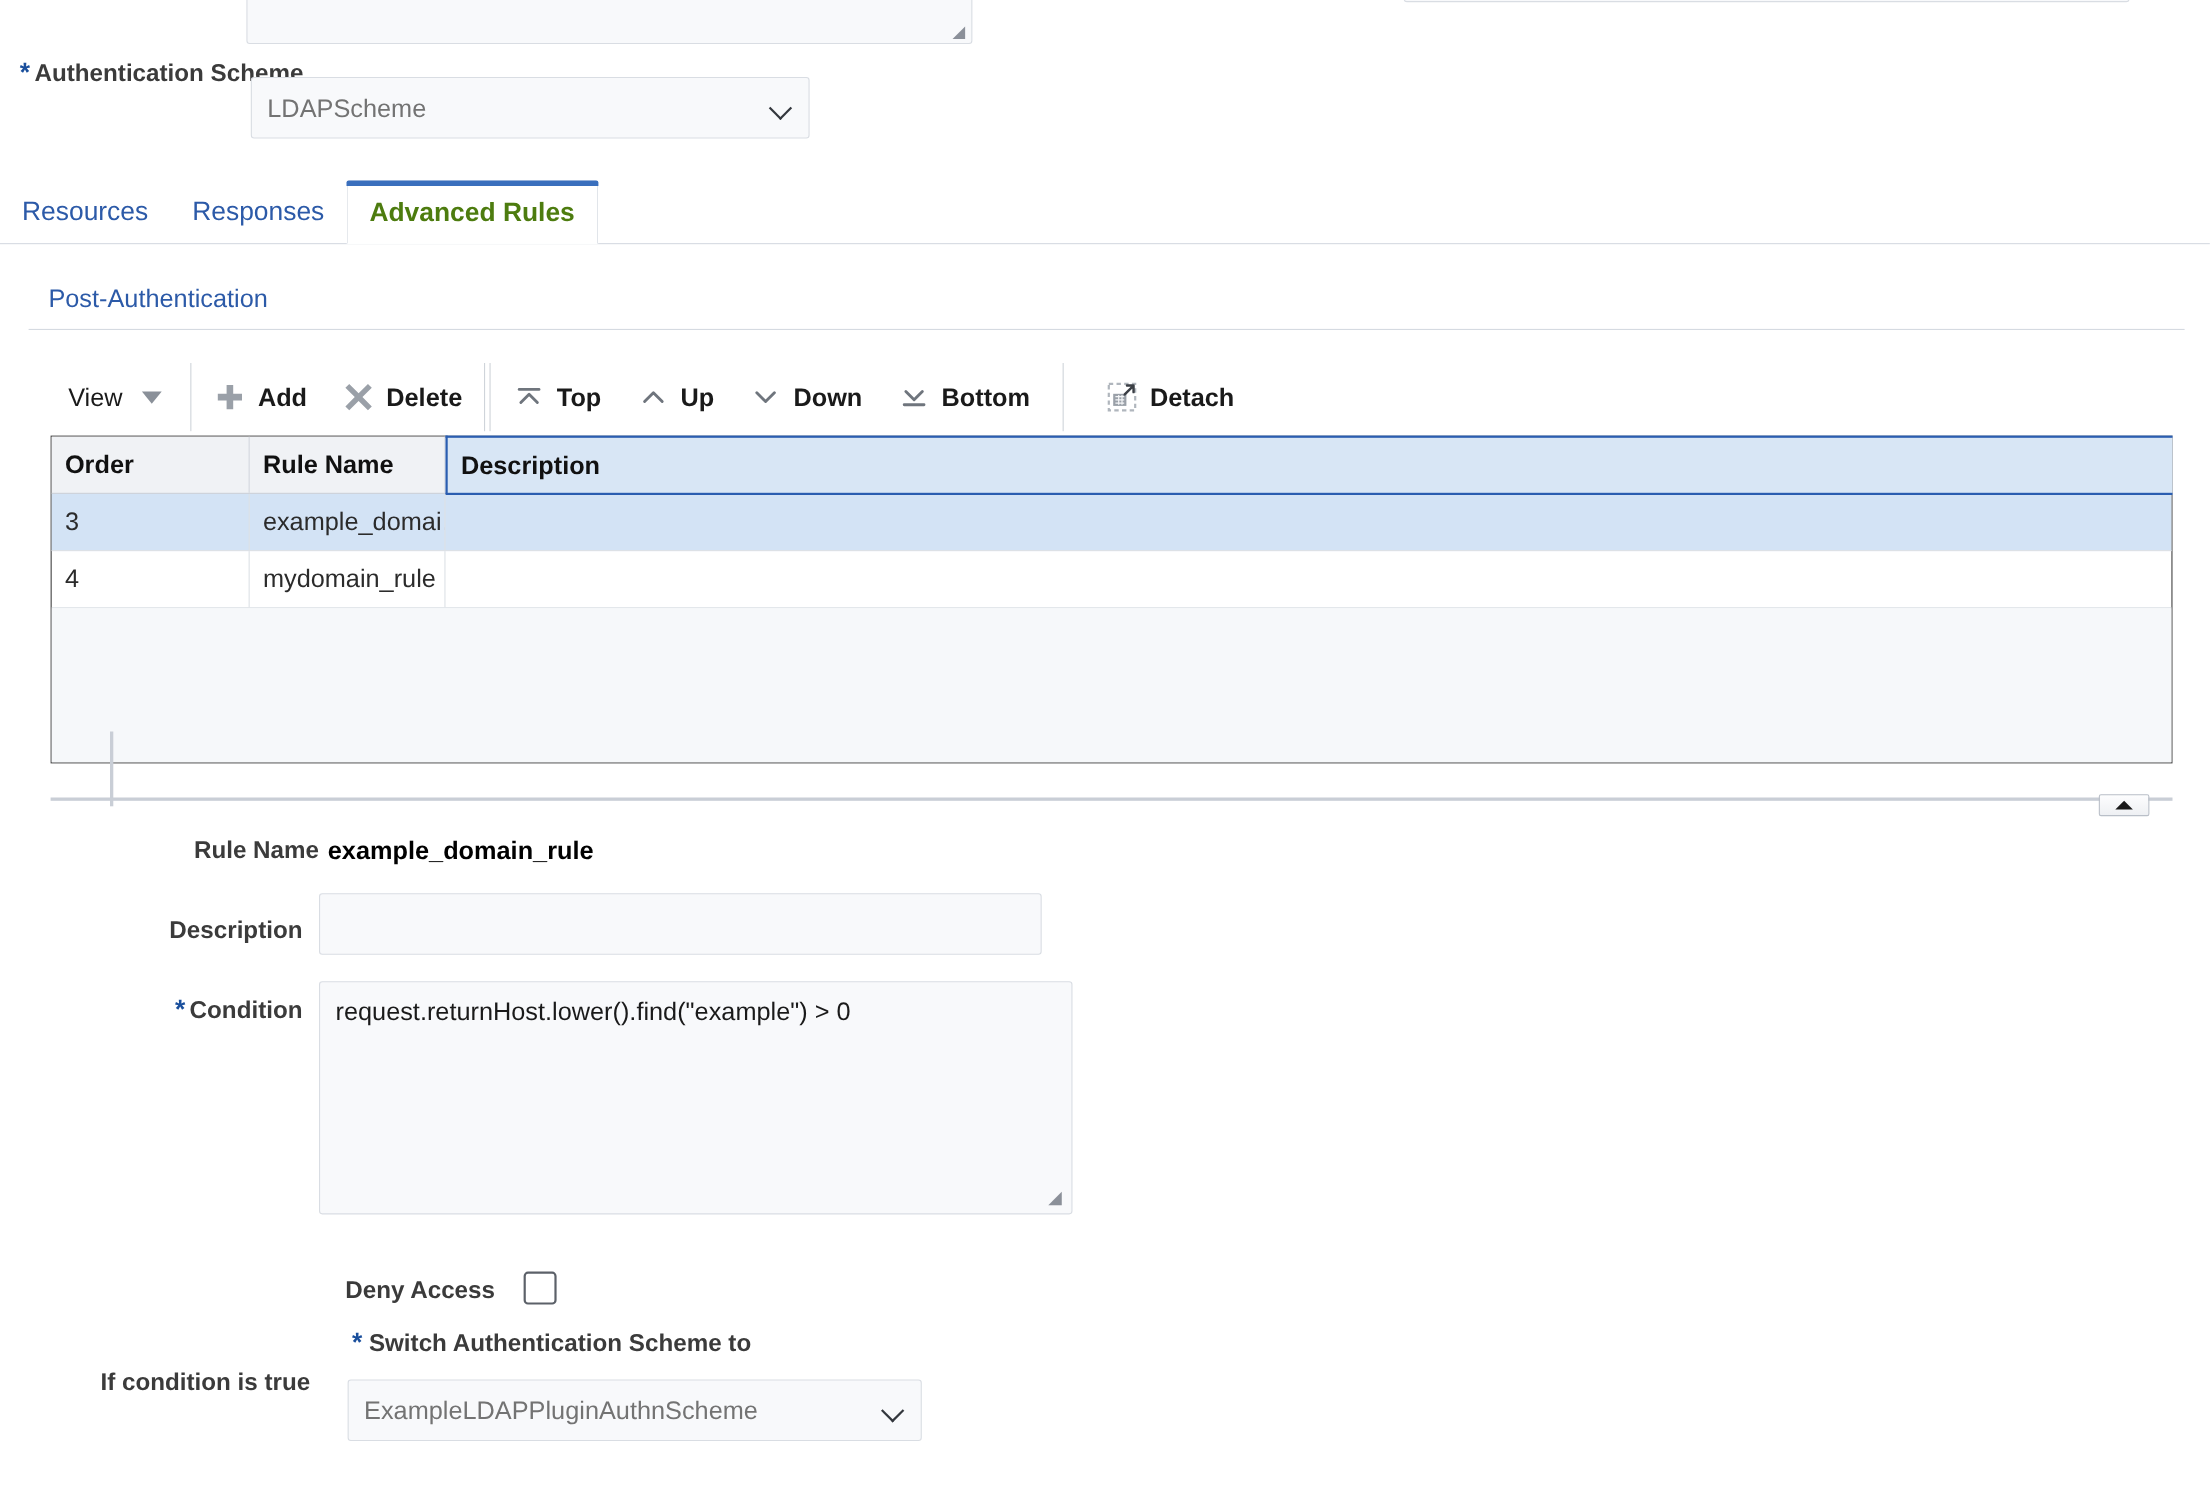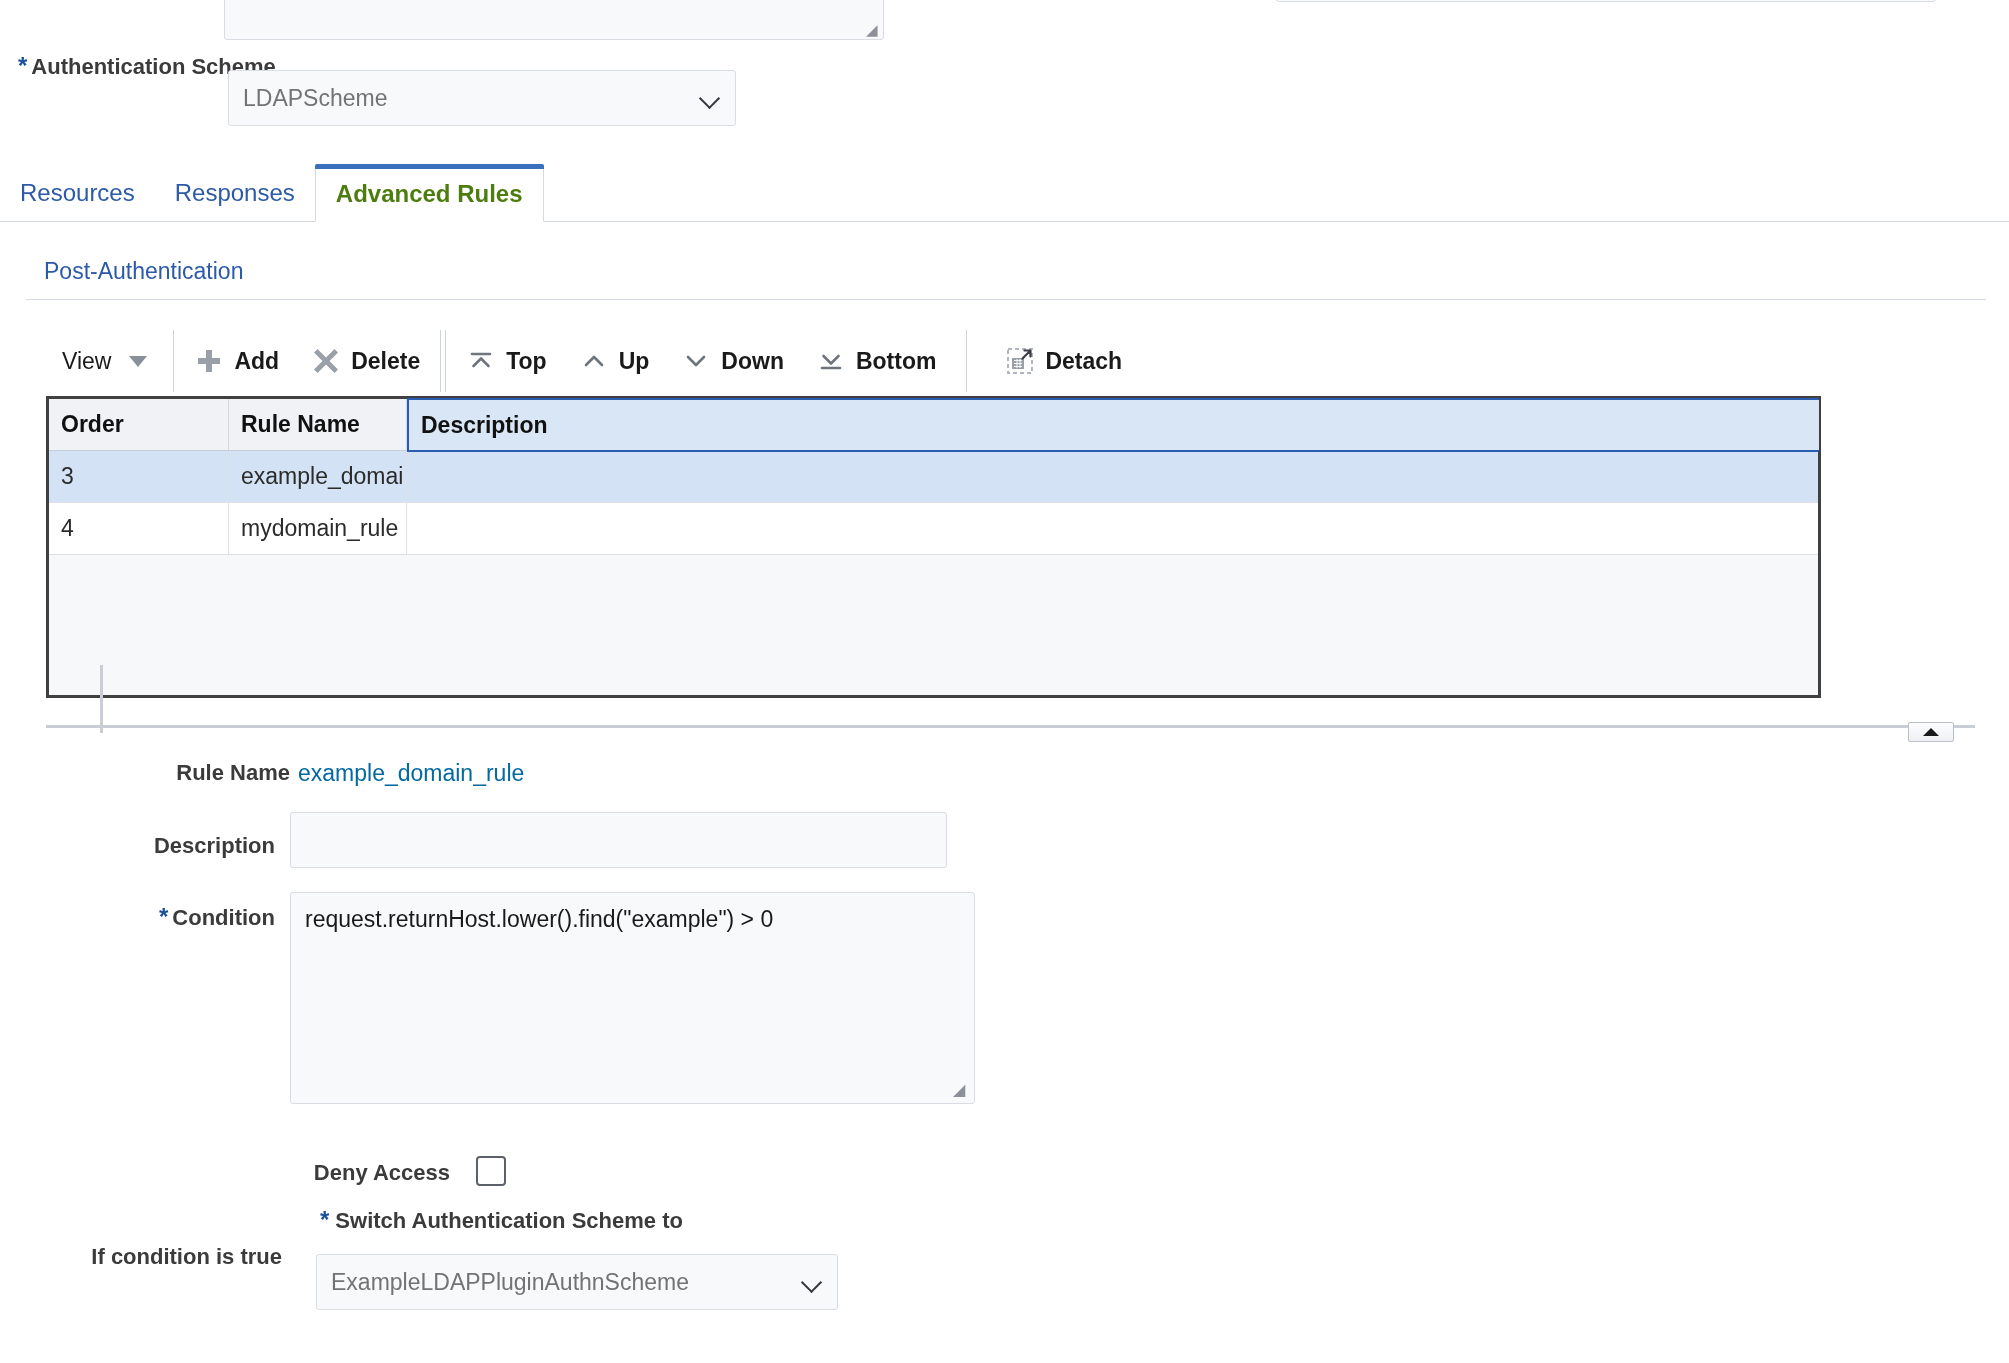--- a/index.html
+++ b/index.html
@@ -203,22 +203,22 @@
     width: 0; height: 0;
     border-left: 9px solid transparent;
     border-right: 9px solid transparent;
     border-top: 11px solid #8a9099;
   }
 
   
   #rules-table {
     position: absolute;
     left: 46px; top: 396px;
-    width: 1775px;
-    border: 3px solid #404040;
+    width: 1929px;
+    border: 1px solid #404040;
     background: #ffffff;
   }
   #rules-table .thead {
     display: flex;
     height: 52px;
     background: #f0f2f5;
     border-bottom: 1px solid #c9cfd6;
   }
   #rules-table .th {
     font-size: 23px;
@@ -295,22 +295,22 @@
     font-weight: bold;
     color: #3b3b3b;
     text-align: right;
     white-space: nowrap;
   }
   #lbl-rule-name { left: 0px; top: 760px; width: 290px; }
   #val-rule-name {
     position: absolute;
     left: 298px; top: 760px;
     font-size: 23px;
-    font-weight: normal;
-    color: #0369a1;
+    font-weight: bold;
+    color: #000000;
     white-space: nowrap;
   }
 
   #lbl-description { left: 0px; top: 833px; width: 275px; }
   #inp-description {
     position: absolute;
     left: 290px; top: 812px;
     width: 657px; height: 56px;
     background: #f8f9fb;
     border: 1px solid #d9dde3;

